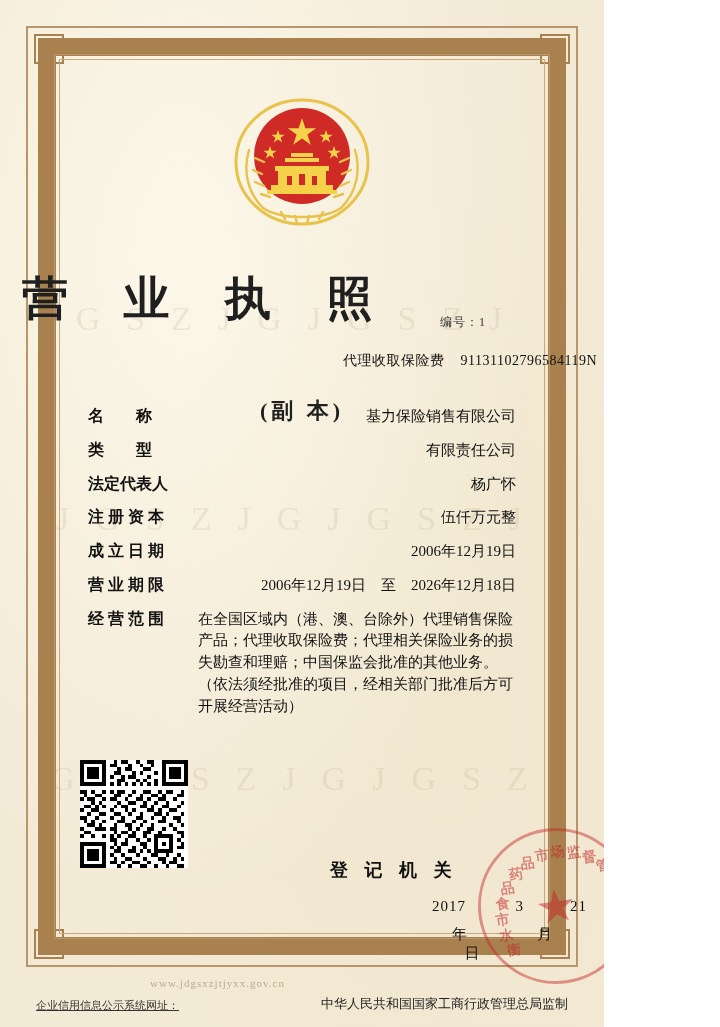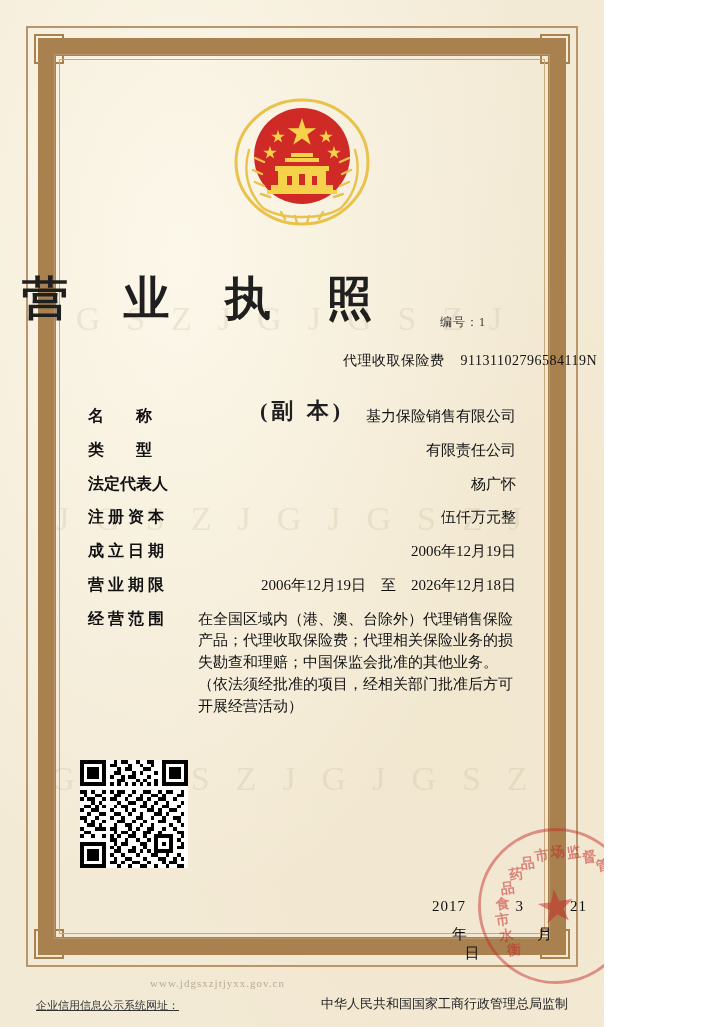--- a/index.html
+++ b/index.html
@@ -612,20 +612,21 @@
         <rect x="10" y="28" width="1" height="1"></rect>
           <rect x="13" y="28" width="1" height="1"></rect>
         <rect x="16" y="28" width="2" height="1"></rect>
           <rect x="20" y="28" width="1" height="1"></rect>
         <rect x="23" y="28" width="1" height="1"></rect>
           <rect x="26" y="28" width="2" height="1"></rect>
       </g>
     </svg>
   </div>
 
+  <div class="registry">登 记 机 关</div>
   <div class="date-line">
     <span class="date-y">2017</span>
     <span class="date-m">3</span>
     <span class="date-d">21</span>
   </div>
   <div class="date-units">
     <span class="u-y">年</span>
     <span class="u-m">月</span>
     <span class="u-d">日</span>
   </div>

